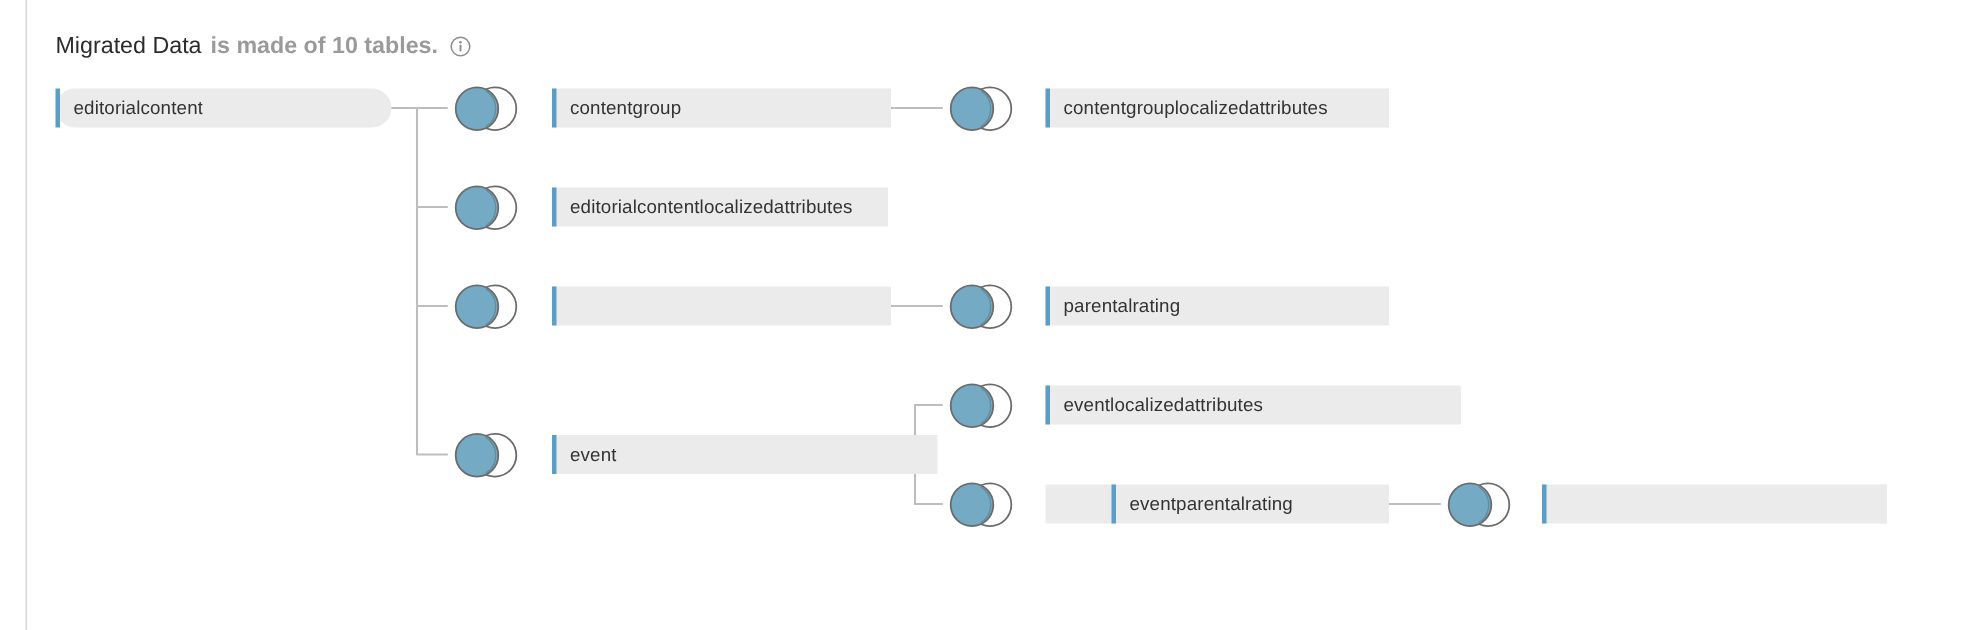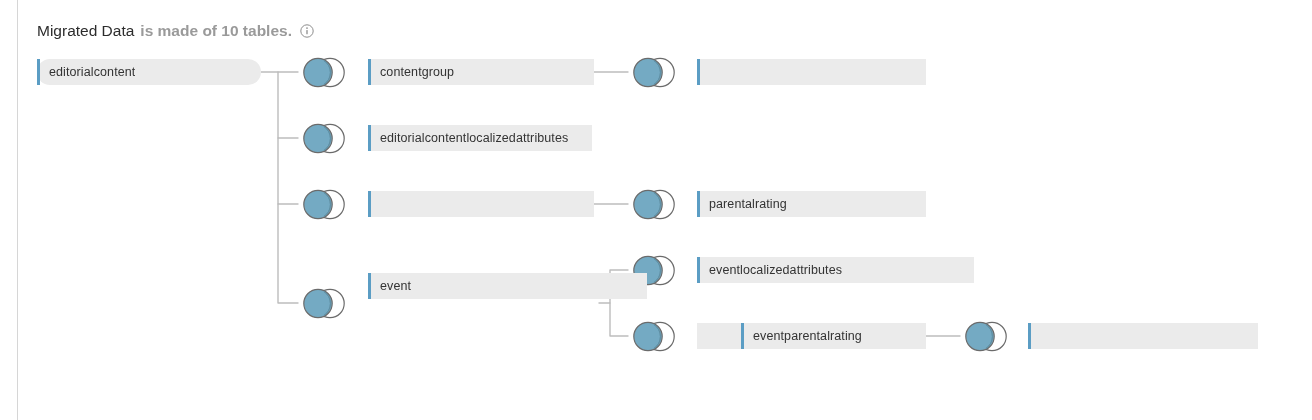--- a/index.html
+++ b/index.html
@@ -190,33 +190,34 @@
       <div class="pill" style="left: 37px; top: 59px; width: 224px; border-radius: 13px;">
         <div class="pill-accent"></div>
         <div class="pill-label">editorialcontent</div>
       </div>
       <div class="pill" style="left: 368px; top: 59px; width: 226px;">
         <div class="pill-accent"></div>
         <div class="pill-label">contentgroup</div>
       </div>
       <div class="pill" style="left: 697px; top: 59px; width: 229px;">
         <div class="pill-accent"></div>
+        <div class="pill-label">contentgrouplocalizedattributes</div>
       </div>
       <div class="pill" style="left: 368px; top: 125px; width: 224px;">
         <div class="pill-accent"></div>
         <div class="pill-label">editorialcontentlocalizedattributes</div>
       </div>
       <div class="pill" style="left: 368px; top: 191px; width: 226px;">
         <div class="pill-accent"></div>
       </div>
       <div class="pill" style="left: 697px; top: 191px; width: 229px;">
         <div class="pill-accent"></div>
         <div class="pill-label">parentalrating</div>
       </div>
-      <div class="pill" style="left: 368px; top: 273px; width: 279px;">
+      <div class="pill" style="left: 368px; top: 290px; width: 257px;">
         <div class="pill-accent"></div>
         <div class="pill-label">event</div>
       </div>
       <div class="pill" style="left: 697px; top: 257px; width: 277px;">
         <div class="pill-accent"></div>
         <div class="pill-label">eventlocalizedattributes</div>
       </div>
       <div class="pill" style="left: 697px; top: 323px; width: 229px; padding-left: 44px;">
         <div class="pill-accent"></div>
         <div class="pill-label">eventparentalrating</div>

